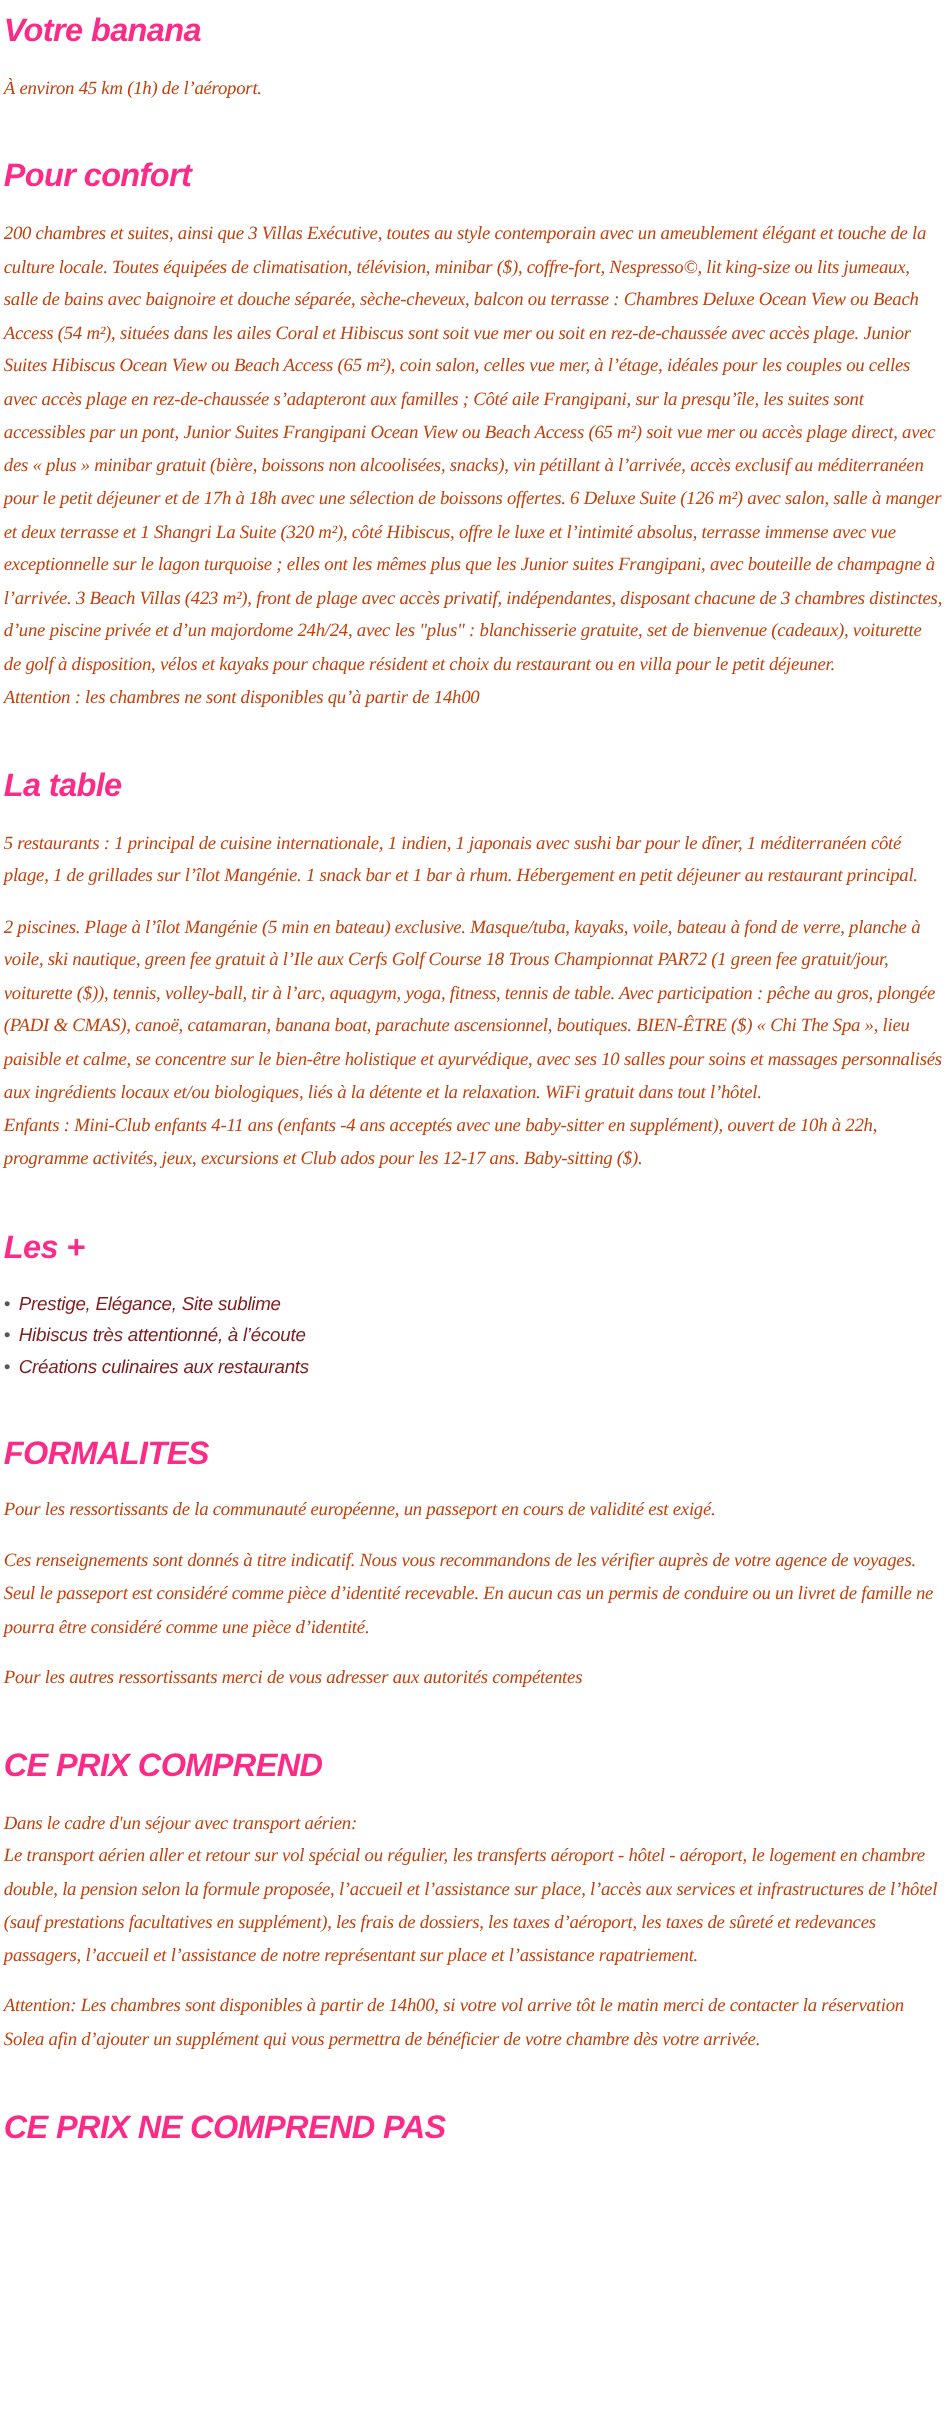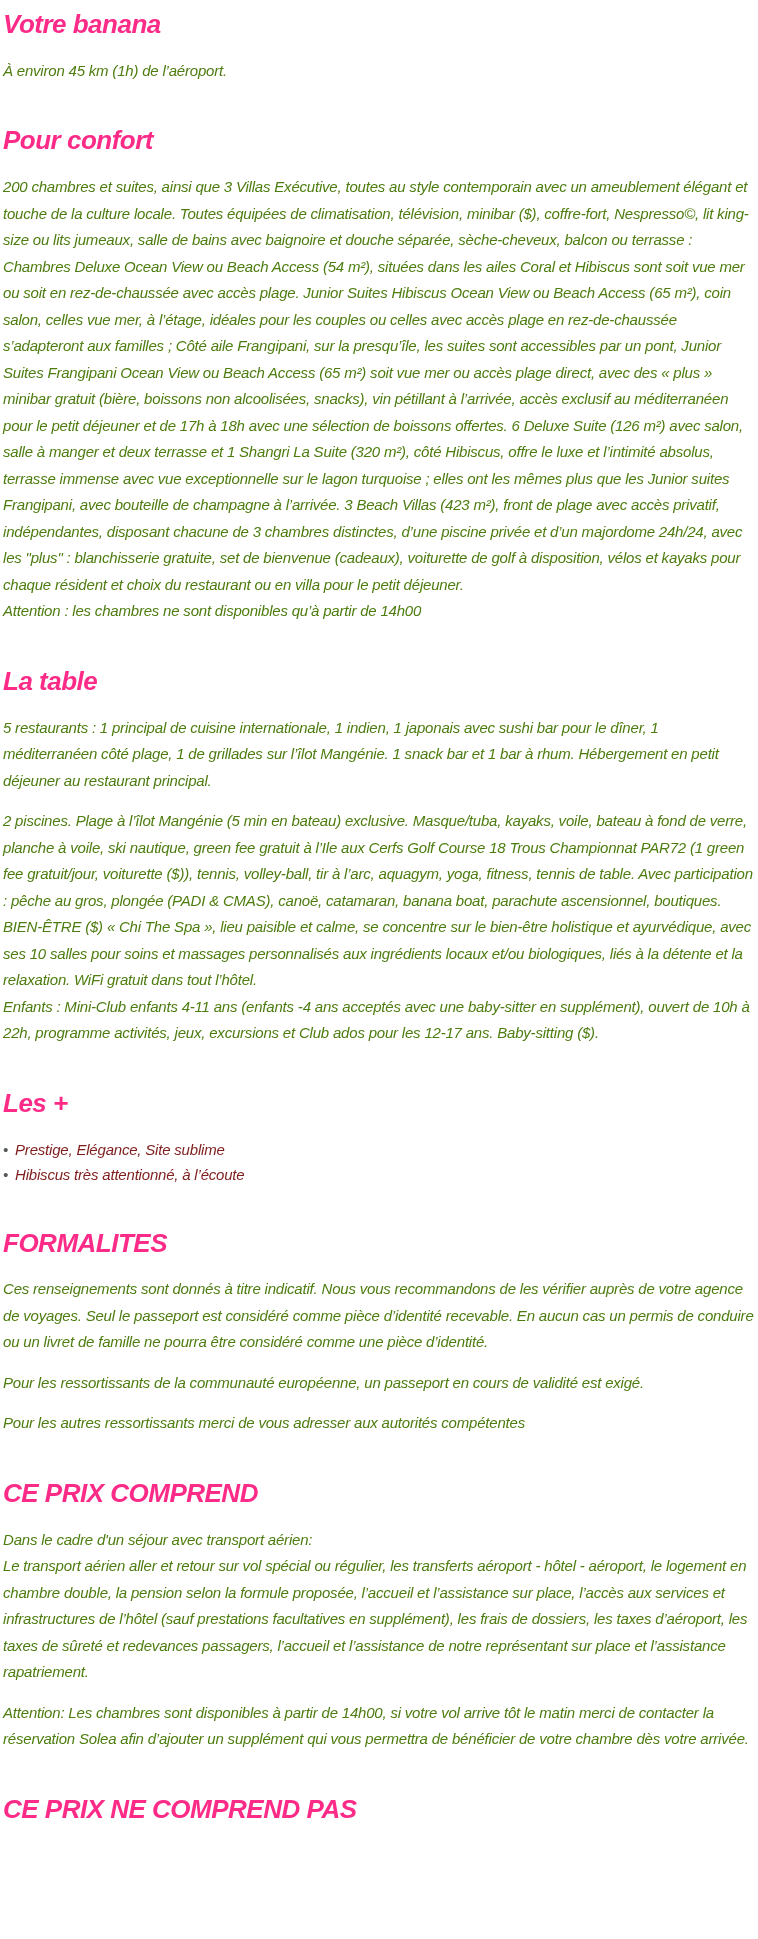--- a/index.html
+++ b/index.html
@@ -26,27 +26,27 @@
     font-size: 26px;
     line-height: 1.15;
     letter-spacing: -0.5px;
     color: #fb2b87;
     margin: 42px 0 18px 0;
   }
   .section:first-child .section-heading {
     margin-top: 2px;
   }
   .body-text {
-    font-family: Liberation Sans, sans-serif;
+    font-family: Liberation Serif, serif;
     font-style: italic;
     font-weight: 400;
     font-size: 15px;
     line-height: 26.5px;
     letter-spacing: -0.2px;
-    color: #4d7c0f;
+    color: #c2410c;
     margin: 0 0 14px 0;
     white-space: pre-line;
   }
   .plus-list {
     list-style: none;
     margin: 0 0 14px 0;
     padding: 0;
   }
   .plus-item {
     font-family: "Liberation Sans", sans-serif;
@@ -87,27 +87,28 @@
   <section class="section">
     <p class="body-text">2 piscines. Plage à l’îlot Mangénie (5 min en bateau) exclusive. Masque/tuba, kayaks, voile, bateau à fond de verre, planche à voile, ski nautique, green fee gratuit à l’Ile aux Cerfs Golf Course 18 Trous Championnat PAR72 (1 green fee gratuit/jour, voiturette ($)), tennis, volley-ball, tir à l’arc, aquagym, yoga, fitness, tennis de table. Avec participation : pêche au gros, plongée (PADI &amp; CMAS), canoë, catamaran, banana boat, parachute ascensionnel, boutiques. BIEN-ÊTRE ($) « Chi The Spa », lieu paisible et calme, se concentre sur le bien-être holistique et ayurvédique, avec ses 10 salles pour soins et massages personnalisés aux ingrédients locaux et/ou biologiques, liés à la détente et la relaxation. WiFi gratuit dans tout l’hôtel.
 Enfants : Mini-Club enfants 4-11 ans (enfants -4 ans acceptés avec une baby-sitter en supplément), ouvert de 10h à 22h, programme activités, jeux, excursions et Club ados pour les 12-17 ans. Baby-sitting ($).</p>
   </section>
 
   <section class="section">
     <h2 class="section-heading">Les +</h2>
     <ul class="plus-list">
       <li class="plus-item">Prestige, Elégance, Site sublime</li>
       <li class="plus-item">Hibiscus très attentionné, à l’écoute</li>
+      <li class="plus-item">Créations culinaires aux restaurants</li>
     </ul>
   </section>
 
   <section class="section">
     <h2 class="section-heading">FORMALITES</h2>
+    <p class="body-text">Pour les ressortissants de la communauté européenne, un passeport en cours de validité est exigé.</p>
     <p class="body-text">Ces renseignements sont donnés à titre indicatif. Nous vous recommandons de les vérifier auprès de votre agence de voyages. Seul le passeport est considéré comme pièce d’identité recevable. En aucun cas un permis de conduire ou un livret de famille ne pourra être considéré comme une pièce d’identité.</p>
-    <p class="body-text">Pour les ressortissants de la communauté européenne, un passeport en cours de validité est exigé.</p>
     <p class="body-text">Pour les autres ressortissants merci de vous adresser aux autorités compétentes</p>
   </section>
 
   <section class="section">
     <h2 class="section-heading">CE PRIX COMPREND</h2>
     <p class="body-text">Dans le cadre d'un séjour avec transport aérien:
 Le transport aérien aller et retour sur vol spécial ou régulier, les transferts aéroport - hôtel - aéroport, le logement en chambre double, la pension selon la formule proposée, l’accueil et l’assistance sur place, l’accès aux services et infrastructures de l’hôtel (sauf prestations facultatives en supplément), les frais de dossiers, les taxes d’aéroport, les taxes de sûreté et redevances passagers, l’accueil et l’assistance de notre représentant sur place et l’assistance rapatriement.</p>
     <p class="body-text">Attention: Les chambres sont disponibles à partir de 14h00, si votre vol arrive tôt le matin merci de contacter la réservation Solea afin d’ajouter un supplément qui vous permettra de bénéficier de votre chambre dès votre arrivée.</p>
   </section>
 

